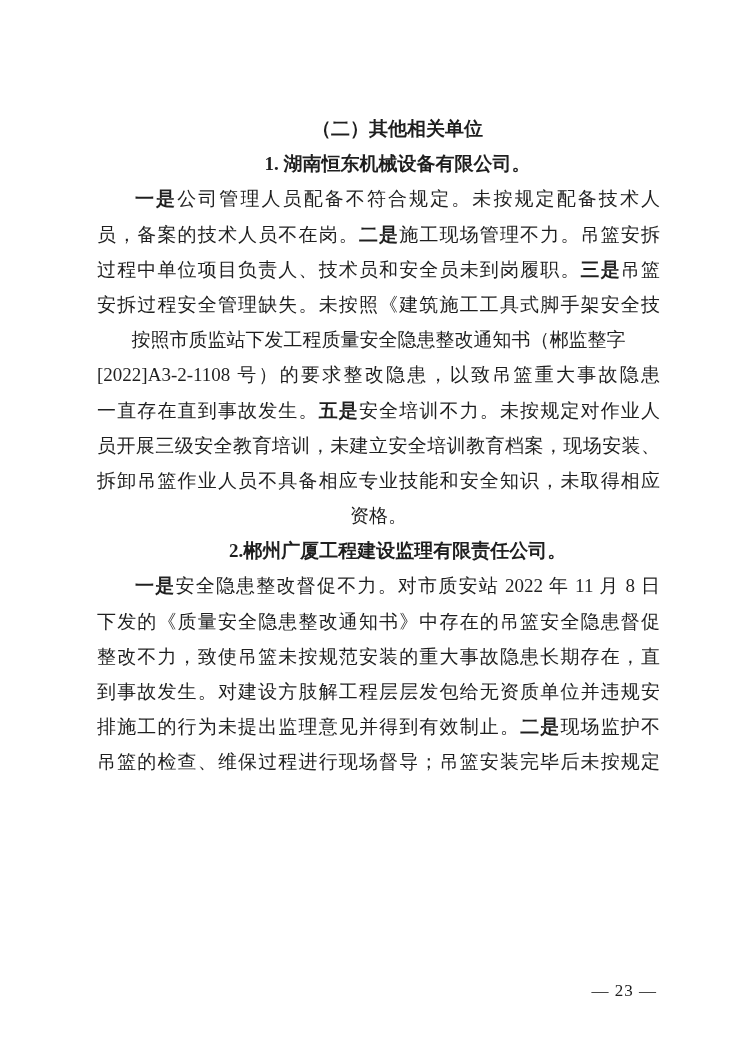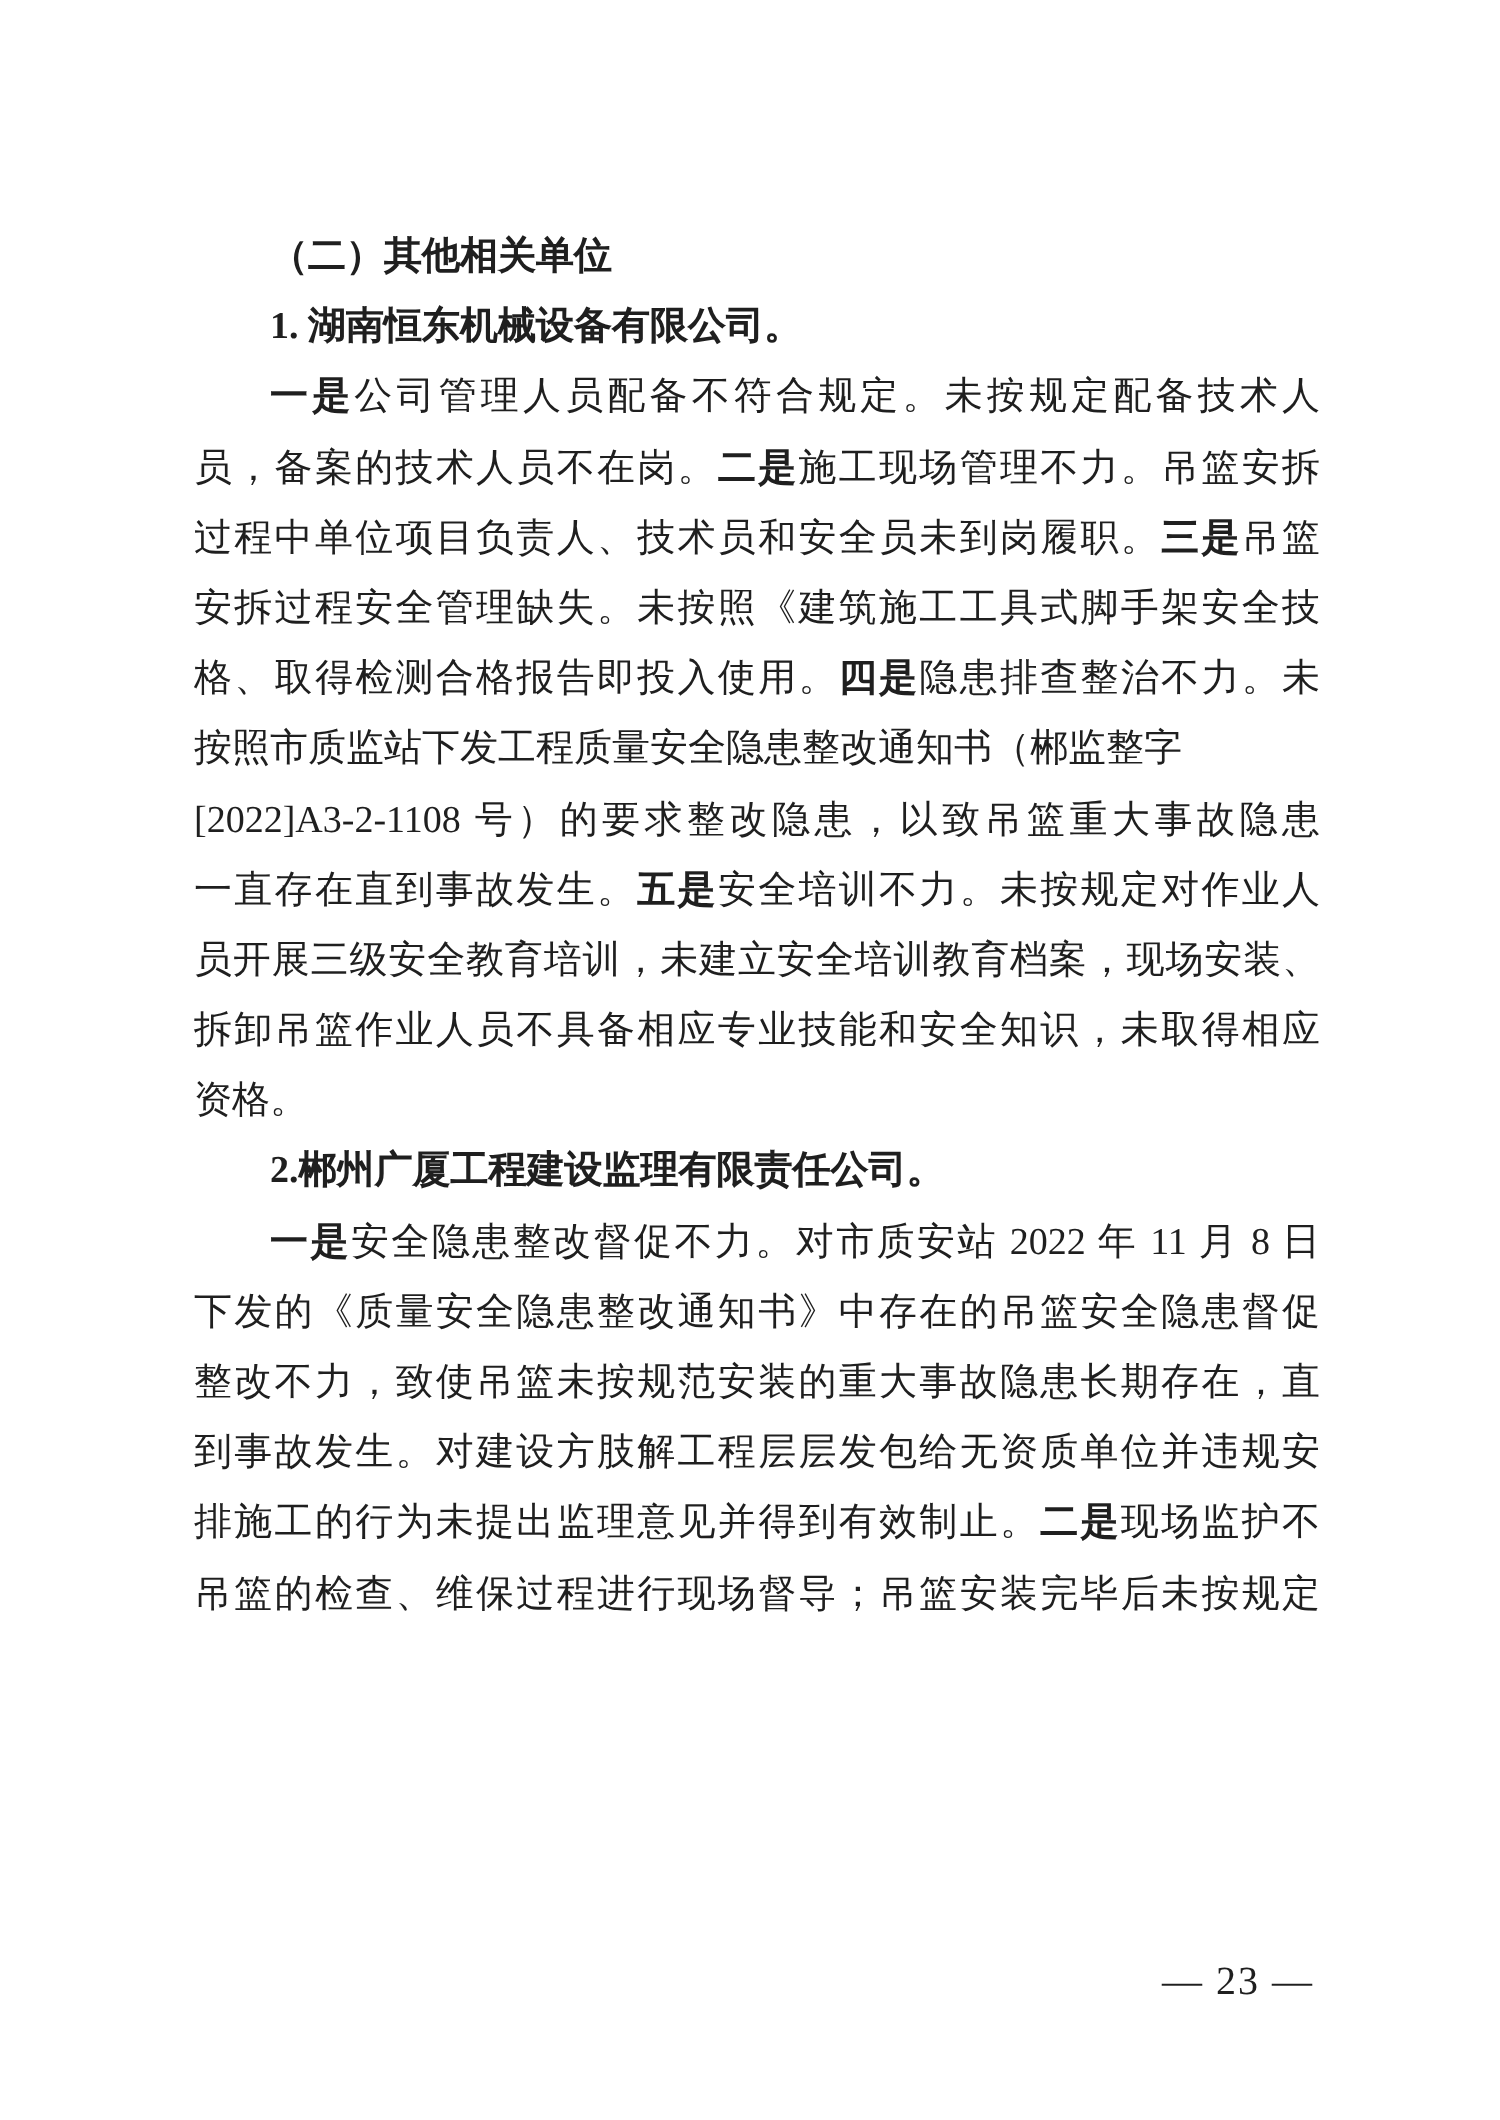--- a/index.html
+++ b/index.html
@@ -21,21 +21,21 @@
     left: 97px;
     top: 111px;
     width: 563px;
   }
   .line {
     height: 35.2px;
     line-height: 35.2px;
     font-size: 19px;
     overflow: hidden;
     white-space: normal;
-    text-align: left;
+    text-align: center;
   }
   
   .line.j {
     text-align: justify;
     text-align-last: justify;
   }
   
   .line.ind {
     text-indent: 2em;
   }
@@ -47,21 +47,21 @@
   .b {
     font-weight: 700;
     margin-top: 26px;
   }
   .page-number {
     position: absolute;
     right: 93px;
     top: 980px;
     height: 22px;
     line-height: 22px;
-    font-size: 20px;
+    font-size: 17px;
     letter-spacing: 1px;
     color: #1f1f1f;
   }
 </style>
 </head>
 <body>
 
 <div class="page">
   <div class="doc-body">
 
@@ -72,21 +72,20 @@
     <div class="line j ind"><span class="b">一是</span><span>公司管理人员配备不符合规定。未按规定配备技术人</span></div>
 
     <div class="line j"><span>员，备案的技术人员不在岗。</span><span class="b">二是</span><span>施工现场管理不力。吊篮安拆</span></div>
 
     <div class="line j"><span>过程中单位项目负责人、技术员和安全员未到岗履职。</span><span class="b">三是</span><span>吊篮</span></div>
 
     <div class="line j"><span>安拆过程安全管理缺失。未按照《建筑施工工具式脚手架安全技</span></div>
 
 
 
-    <div class="line j"><span>格、取得检测合格报告即投入使用。</span><span class="b">四是</span><span>隐患排查整治不力。未</span></div>
 
     <div class="line"><span>按照市质监站下发工程质量安全隐患整改通知书（郴监整字</span></div>
 
     <div class="line j"><span>[2022]A3-2-1108 号）的要求整改隐患，以致吊篮重大事故隐患</span></div>
 
     <div class="line j"><span>一直存在直到事故发生。</span><span class="b">五是</span><span>安全培训不力。未按规定对作业人</span></div>
 
     <div class="line j"><span>员开展三级安全教育培训，未建立安全培训教育档案，现场安装、</span></div>
 
     <div class="line j"><span>拆卸吊篮作业人员不具备相应专业技能和安全知识，未取得相应</span></div>

